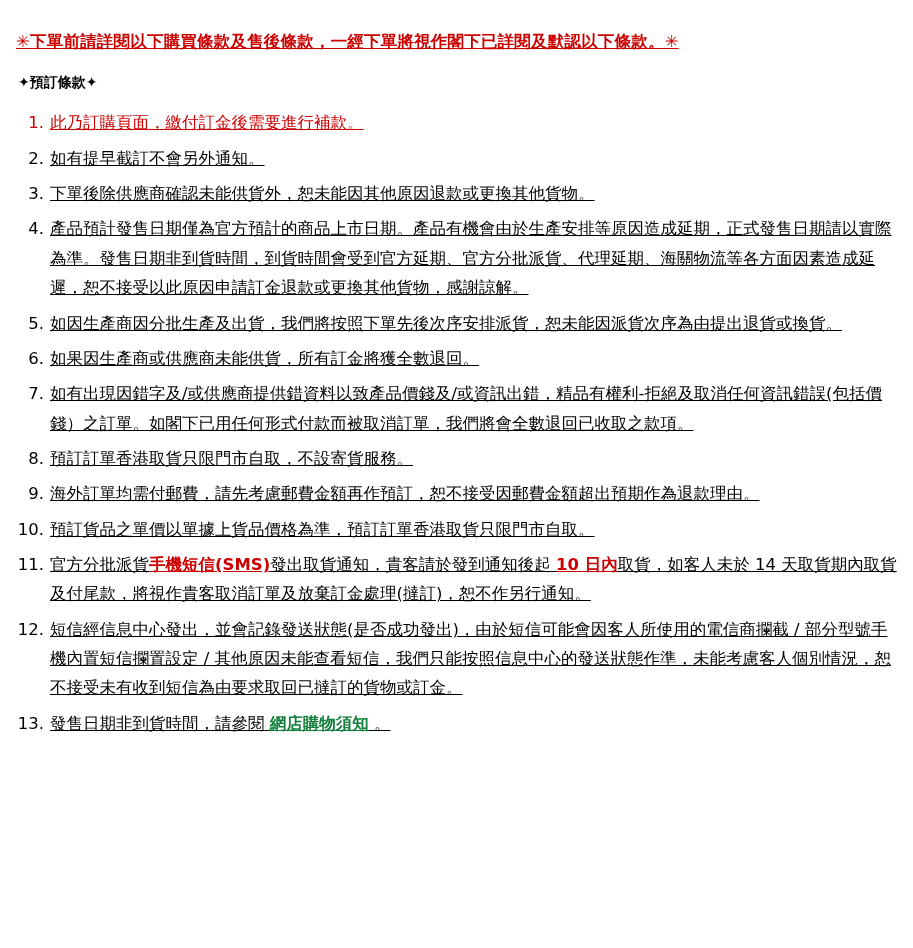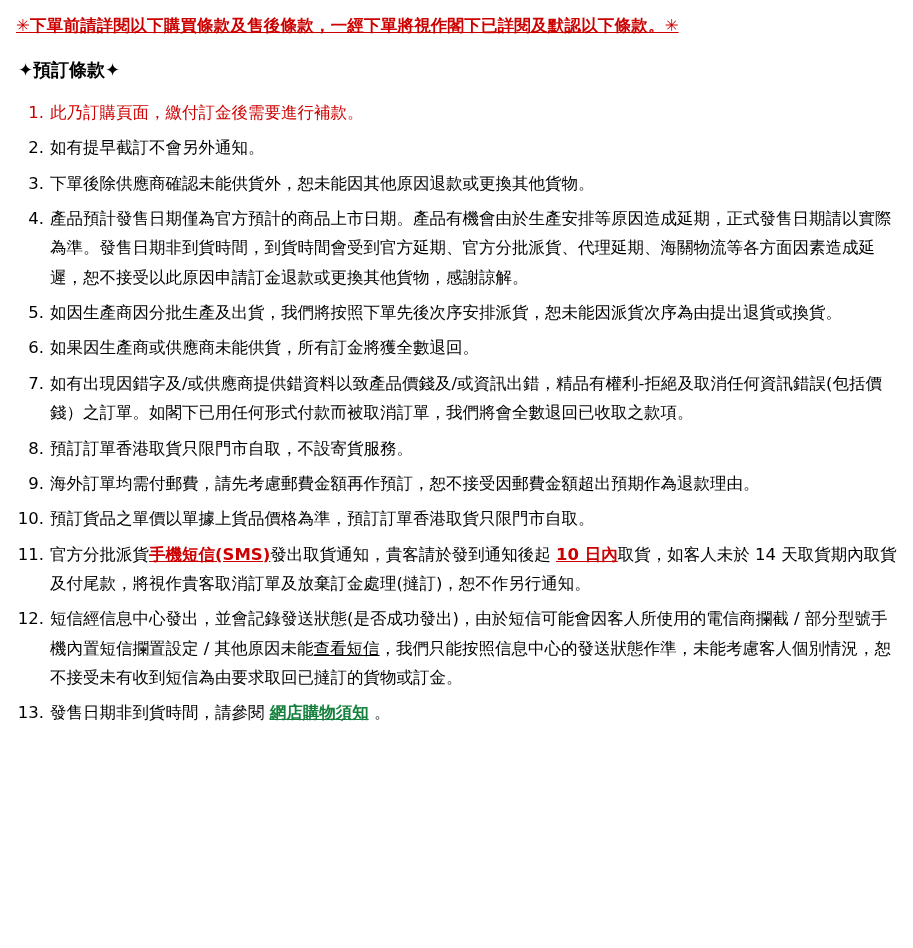--- a/index.html
+++ b/index.html
@@ -9,52 +9,53 @@
   }
   body {
     width: 913px;
     min-height: 948px;
     font-family: "DejaVu Sans", "Liberation Sans", sans-serif;
     color: #000000;
   }
   .page {
     width: 913px;
     box-sizing: border-box;
-    padding: 12px 14px 10px 14px;
+    padding: 28px 14px 10px 14px;
   }
   .header-line {
     color: #cc0000;
     font-size: 16.5px;
     font-weight: bold;
     text-decoration: underline;
     letter-spacing: 0.2px;
     line-height: 1.5;
     margin: 2px 0 18px 2px;
   }
   .section-title {
-    font-size: 18px;
+    font-size: 14px;
     font-weight: bold;
     color: #000000;
     margin: 0 0 16px 4px;
     line-height: 1.4;
   }
   ol.terms {
     list-style: none;
     margin: 0;
     padding: 0;
     counter-reset: term;
   }
   ol.terms > li {
     position: relative;
     counter-increment: term;
     padding-left: 36px;
     margin-bottom: 6px;
     font-size: 16.5px;
     line-height: 1.78;
     text-align: left;
+    text-decoration: underline;
   }
   ol.terms > li::before {
     content: counter(term) ".";
     position: absolute;
     left: 0;
     top: 0;
     width: 30px;
     text-align: right;
     font-size: 16.5px;
     line-height: 1.78;

